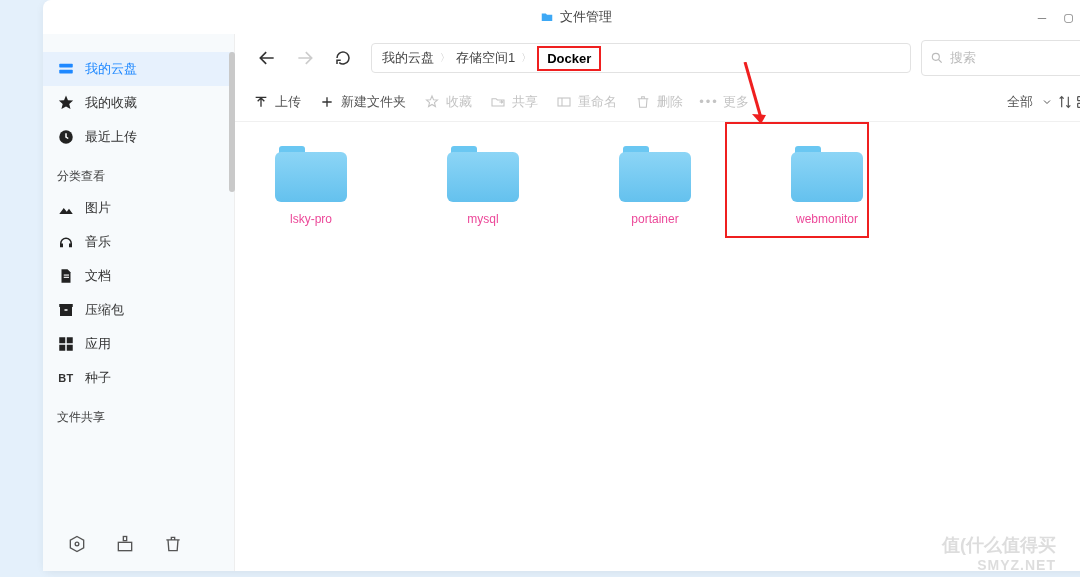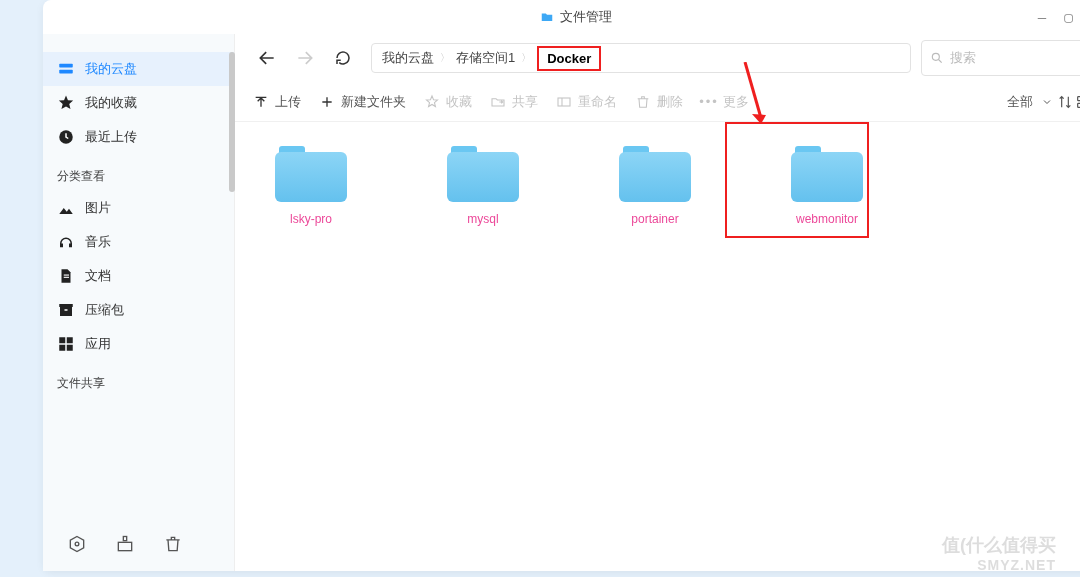--- a/index.html
+++ b/index.html
@@ -140,20 +140,24 @@
           <span class="sb-ico">
               <svg viewBox="0 0 24 24" width="18" height="18">
                 <rect x="3" y="3" width="8" height="8" fill="#222"></rect>
                 <rect x="13" y="3" width="8" height="8" fill="#222"></rect>
                 <rect x="3" y="13" width="8" height="8" fill="#222"></rect>
                 <rect x="13" y="13" width="8" height="8" fill="#222"></rect>
               </svg>
             </span>
           <span>应用</span>
         </div>
+        <div class="sb-item">
+          <span class="sb-ico bt-txt">BT</span>
+          <span>种子</span>
+        </div>
 
         <div class="sb-head">文件共享</div>
       </div>
 
       <div class="sb-bottom">
         <span class="bico">
             <svg viewBox="0 0 24 24" width="20" height="20">
               <path d="M12 3l8 4.5v9L12 21l-8-4.5v-9z" fill="none" stroke="#555" stroke-width="1.6"></path>
               <circle cx="12" cy="12" r="2.2" fill="none" stroke="#555" stroke-width="1.6"></circle>
             </svg>

